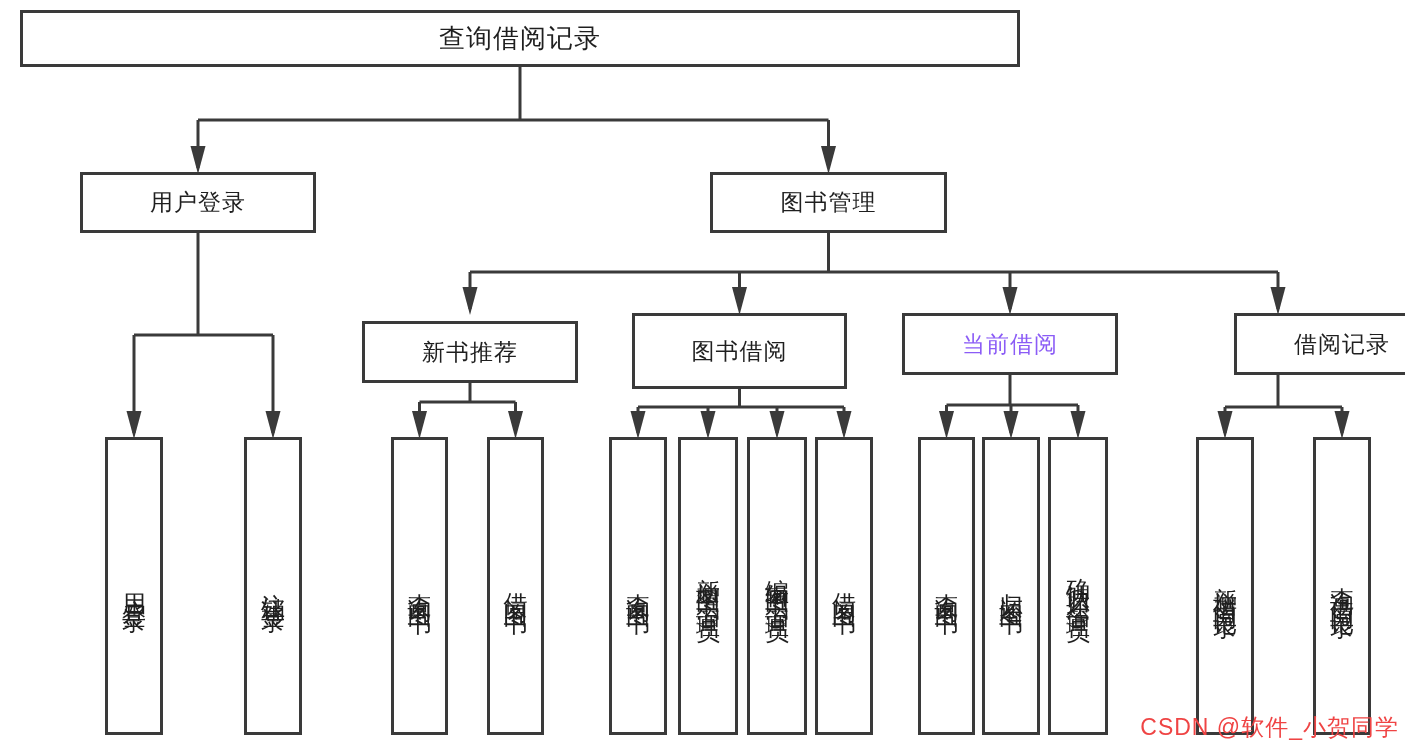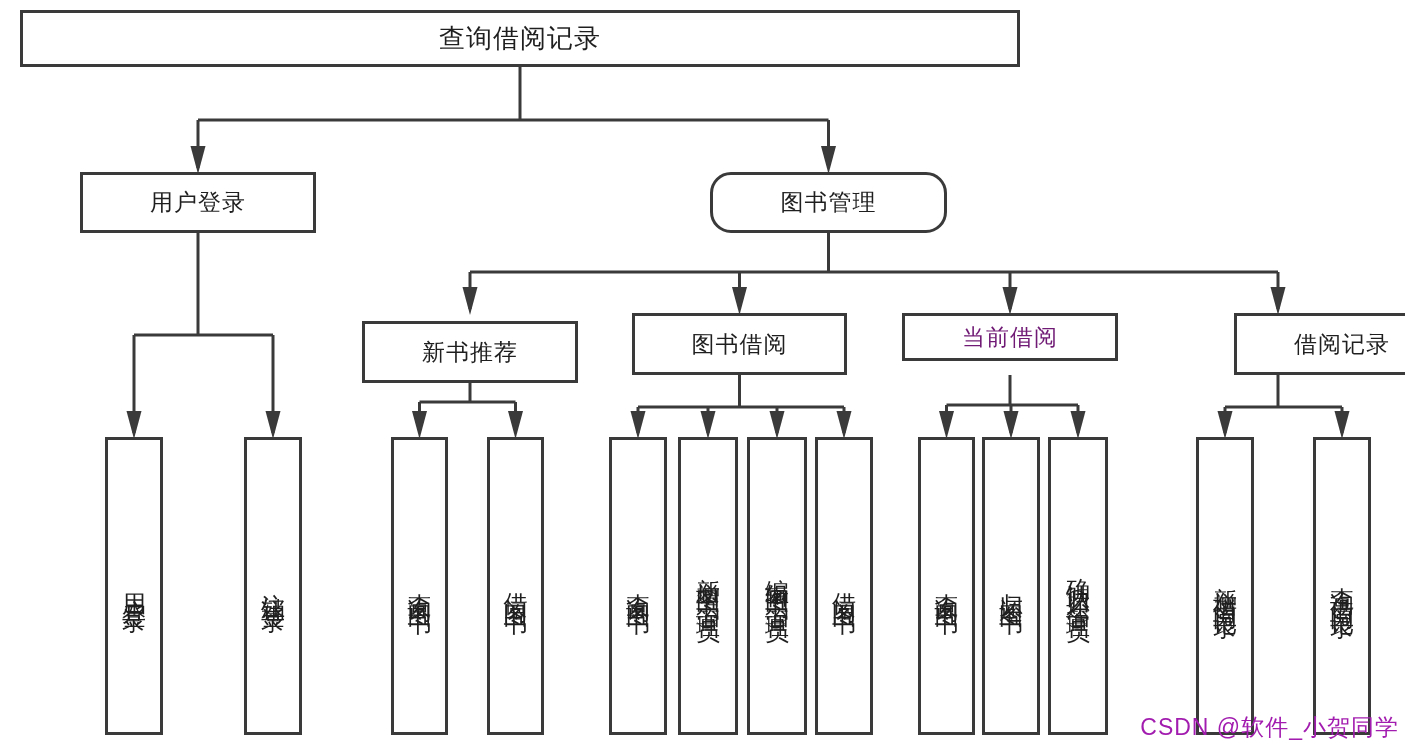--- a/index.html
+++ b/index.html
@@ -114,30 +114,30 @@
       <line x1="1342" y1="407" x2="1342" y2="433" stroke="#3a3a3a" stroke-width="3"></line>
       <polygon points="1342,439 1334.5,411 1349.5,411" fill="#3a3a3a"></polygon>
     </svg>
   <div id="node-layer">
       <div class="node h root-size" style="left: 20px; top: 10px; width: 1000px; height: 57px; border-color: rgb(58, 58, 58); background: rgb(255, 255, 255); color: rgb(31, 31, 31);">
         <span>查询借阅记录</span>
       </div>
       <div class="node h" style="left: 80px; top: 172px; width: 236px; height: 61px; border-color: rgb(58, 58, 58); background: rgb(255, 255, 255); color: rgb(31, 31, 31);">
         <span>用户登录</span>
       </div>
-      <div class="node h" style="left: 710px; top: 172px; width: 237px; height: 61px; border-color: rgb(58, 58, 58); background: rgb(255, 255, 255); color: rgb(31, 31, 31); border-radius: 21px;">
+      <div class="node h" style="left: 710px; top: 172px; width: 237px; height: 61px; border-color: rgb(58, 58, 58); background: rgb(255, 255, 255); color: rgb(31, 31, 31);">
         <span>图书管理</span>
       </div>
       <div class="node h" style="left: 362px; top: 313px; width: 216px; height: 62px; border-color: rgb(58, 58, 58); background: rgb(255, 255, 255); color: rgb(31, 31, 31); margin-top: 8px;">
         <span>新书推荐</span>
       </div>
-      <div class="node h" style="left: 632px; top: 313px; width: 215px; height: 62px; border-color: rgb(58, 58, 58); background: rgb(255, 255, 255); color: rgb(31, 31, 31); text-align: right;">
+      <div class="node h" style="left: 632px; top: 313px; width: 215px; height: 76px; border-color: rgb(58, 58, 58); background: rgb(255, 255, 255); color: rgb(31, 31, 31); text-align: right;">
         <span>图书借阅</span>
       </div>
-      <div class="node h" style="left: 902px; top: 313px; width: 216px; height: 48px; border-color: rgb(58, 58, 58); background: rgb(255, 255, 255); color: #701a75;">
+      <div class="node h" style="left: 902px; top: 313px; width: 216px; height: 62px; border-color: rgb(58, 58, 58); background: rgb(255, 255, 255); color: #8b5cf6;">
         <span>当前借阅</span>
       </div>
       <div class="node h" style="left: 1234px; top: 313px; width: 216px; height: 62px; border-color: rgb(58, 58, 58); background: rgb(255, 255, 255); color: rgb(31, 31, 31);">
         <span>借阅记录</span>
       </div>
       <div class="node v" style="left: 105px; top: 437px; width: 58px; height: 298px; border-color: rgb(58, 58, 58); background: rgb(255, 255, 255); color: rgb(31, 31, 31);">
         <span class="vlabel">用户登录</span>
       </div>
       <div class="node v" style="left: 244px; top: 437px; width: 58px; height: 298px; border-color: rgb(58, 58, 58); background: rgb(255, 255, 255); color: rgb(31, 31, 31);">
         <span class="vlabel">注销登录</span>
@@ -169,14 +169,14 @@
       <div class="node v" style="left: 1048px; top: 437px; width: 60px; height: 298px; border-color: rgb(58, 58, 58); background: rgb(255, 255, 255); color: rgb(31, 31, 31);">
         <span class="vlabel">确认归还（管理员）</span>
       </div>
       <div class="node v" style="left: 1196px; top: 437px; width: 58px; height: 298px; border-color: rgb(58, 58, 58); background: rgb(255, 255, 255); color: rgb(31, 31, 31);">
         <span class="vlabel">新增借阅记录</span>
       </div>
       <div class="node v" style="left: 1313px; top: 437px; width: 58px; height: 298px; border-color: rgb(58, 58, 58); background: rgb(255, 255, 255); color: rgb(31, 31, 31);">
         <span class="vlabel">查询借阅记录</span>
       </div>
     </div>
-  <div id="watermark" style="color: #a21caf;">CSDN @软件_小贺同学</div>
+  <div id="watermark" style="color: #ef4444;">CSDN @软件_小贺同学</div>
 </div>
 
 </body></html>

